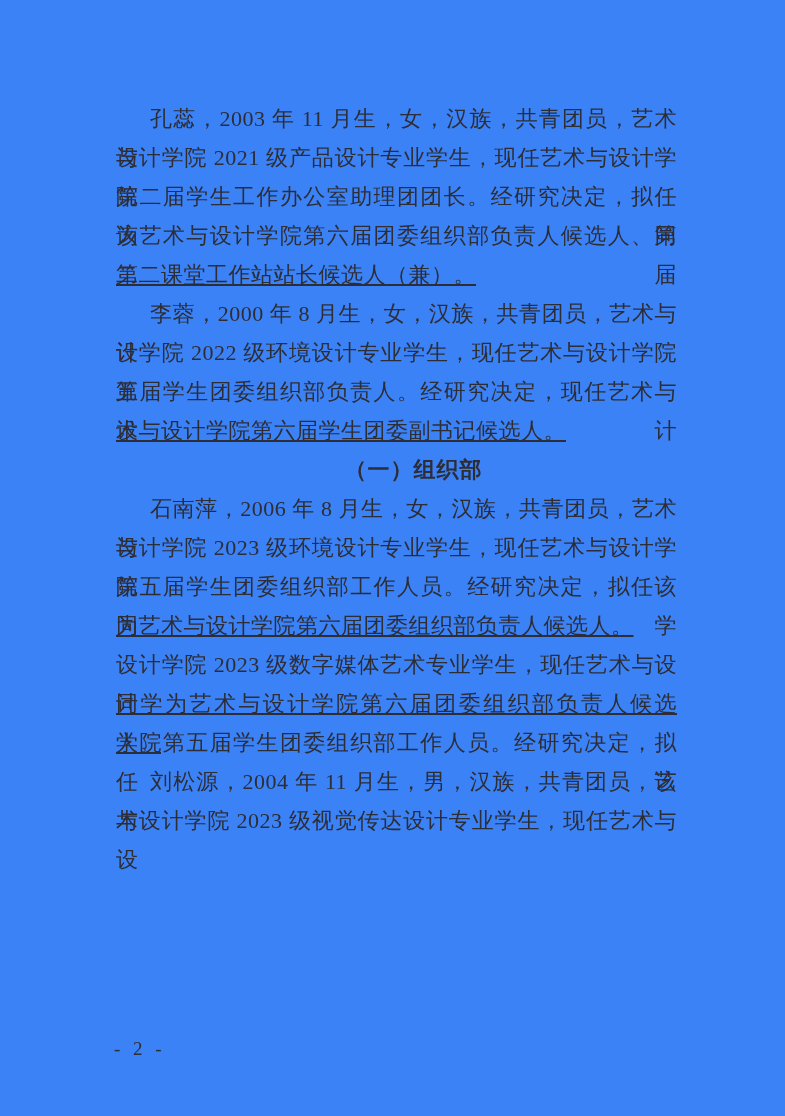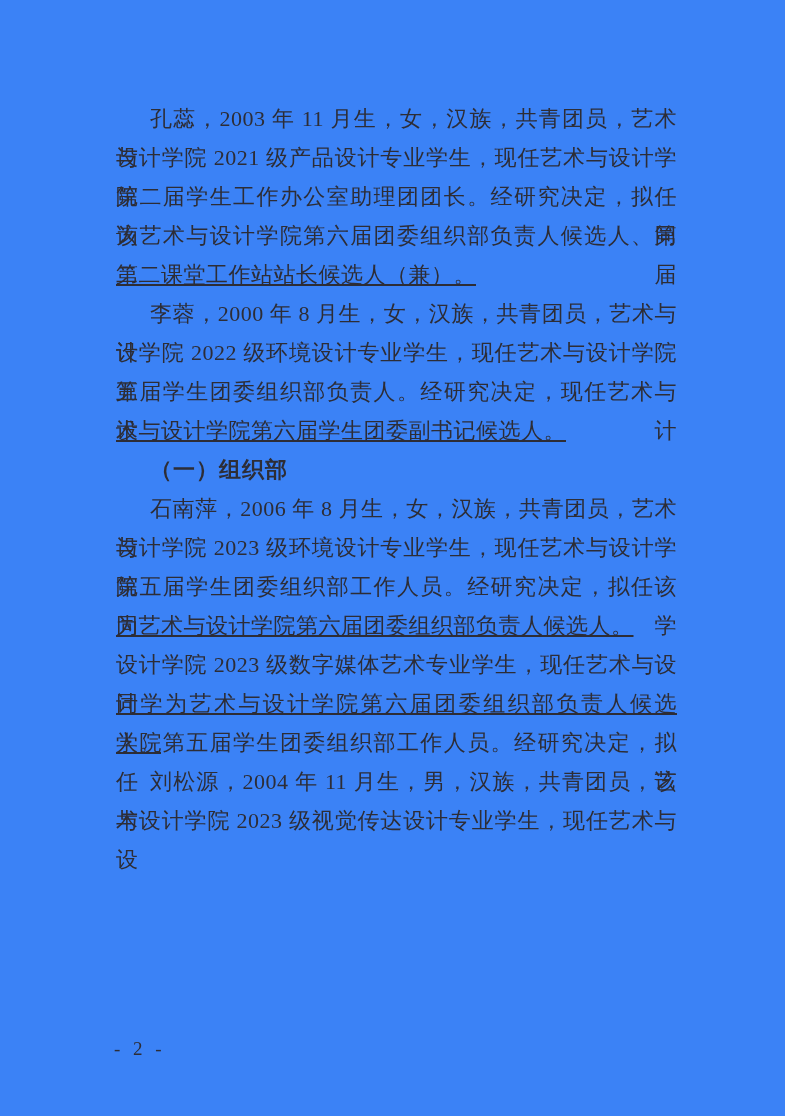--- a/index.html
+++ b/index.html
@@ -43,20 +43,21 @@
     text-decoration: underline;
   }
   .heading {
     margin: 0;
     height: 39px;
     line-height: 39px;
     font-size: 22px;
     font-weight: bold;
     text-indent: 34px;
     letter-spacing: 1px;
+    text-align: center;
   }
   .footer {
     position: absolute;
     top: 1036px;
     left: 114px;
     font-size: 19px;
     line-height: 26px;
     letter-spacing: 4px;
     color: #2d2d36;
   }

